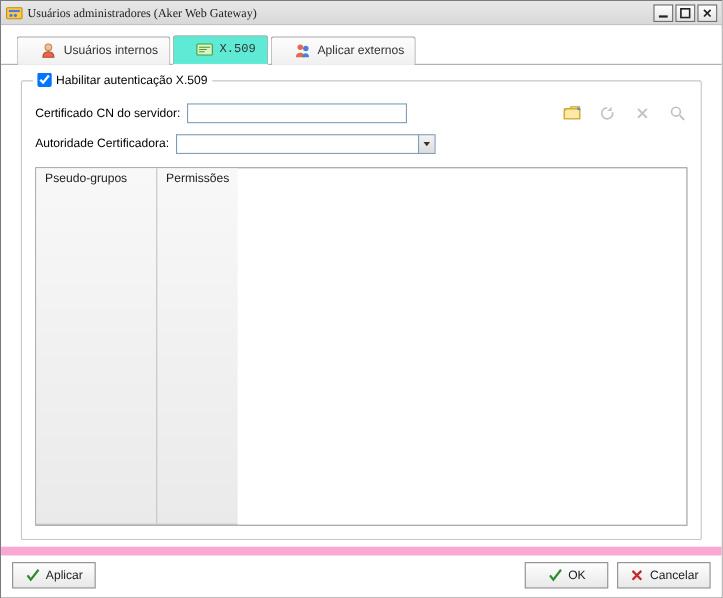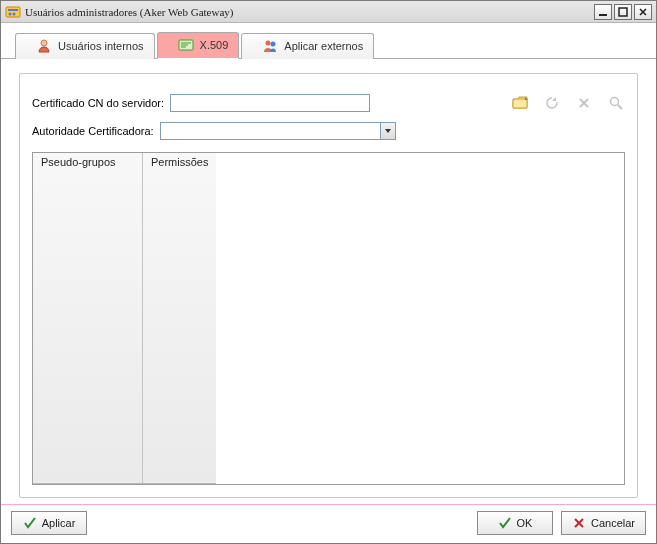--- a/index.html
+++ b/index.html
@@ -62,25 +62,26 @@
     border-bottom: none;
     border-radius: 3px 3px 0 0;
     background: linear-gradient(#fdfdfd, #f0f0f0);
     margin-right: 2px;
     position: relative;
     top: 1px;
     font-size: 11px;
     color: #333;
   }
   .tab.active {
-    background: #fca5a5;
+    background: #5eead4;
     border-bottom: 1px solid #fff;
     top: 1px;
     z-index: 2;
     font-weight: normal;
+    font-family: Liberation Mono, monospace;
   }
   .tab .ticon { width: 16px; height: 16px; display:flex; }
   .tabcontent {
     flex: 1;
     padding: 14px 18px 6px 18px;
     display: flex;
     flex-direction: column;
   }
   .fieldset {
     border: 1px solid #c6c6c6;
@@ -155,21 +156,21 @@
   .grid-header .col {
     padding: 3px 8px;
     border-right: 1px solid #c4c4c4;
     font-size: 11px;
     color: #222;
   }
   .grid-header .col:first-child { width: 110px; }
   .grid-header .col:last-child { flex:1; border-right:none; }
   .grid-body { flex:1; }
   .footerbar {
-    border-top: 1px solid #f9a8d4;
+    border-top: 8px solid #f9a8d4;
     padding: 6px 10px 8px 10px;
     display: flex;
     align-items: center;
     gap: 8px;
   }
   .btn {
     height: 24px;
     min-width: 76px;
     border: 1px solid #8a8a8a;
     background: linear-gradient(#fefefe,#e8e8e8);
@@ -247,20 +248,24 @@
             <path d="M2 14c0-3 2-4 4-4s4 1 4 4z" fill="#e26b4c"></path>
             <path d="M8 14c0-2.5 1.5-3.5 3-3.5s3 1 3 3.5z" fill="#4a7ede"></path>
           </svg>
         </span>
         <span>Aplicar externos</span>
       </div>
     </div>
 
     <div class="tabcontent">
       <div class="fieldset">
+        <div class="legend">
+          <input type="checkbox" checked="" style="">
+          <span>Habilitar autenticação X.509</span>
+        </div>
 
         <div class="formrow">
           <label>Certificado CN do servidor:</label>
           <input type="text" class="txt" style="width: 200px;" value="">
           <div class="toolbar-right">
             <span class="tbarbtn">
               <svg width="18" height="18" viewBox="0 0 18 18">
                 <path d="M2 5h5l1-2h8v11H2z" fill="#f7d56a" stroke="#c79a1c"></path>
                 <path d="M2 7l2-2h12v9H2z" fill="#ffe79a" stroke="#c79a1c"></path>
                 <path d="M14 3l3 3-3 0z" fill="#3a73d6"></path>

